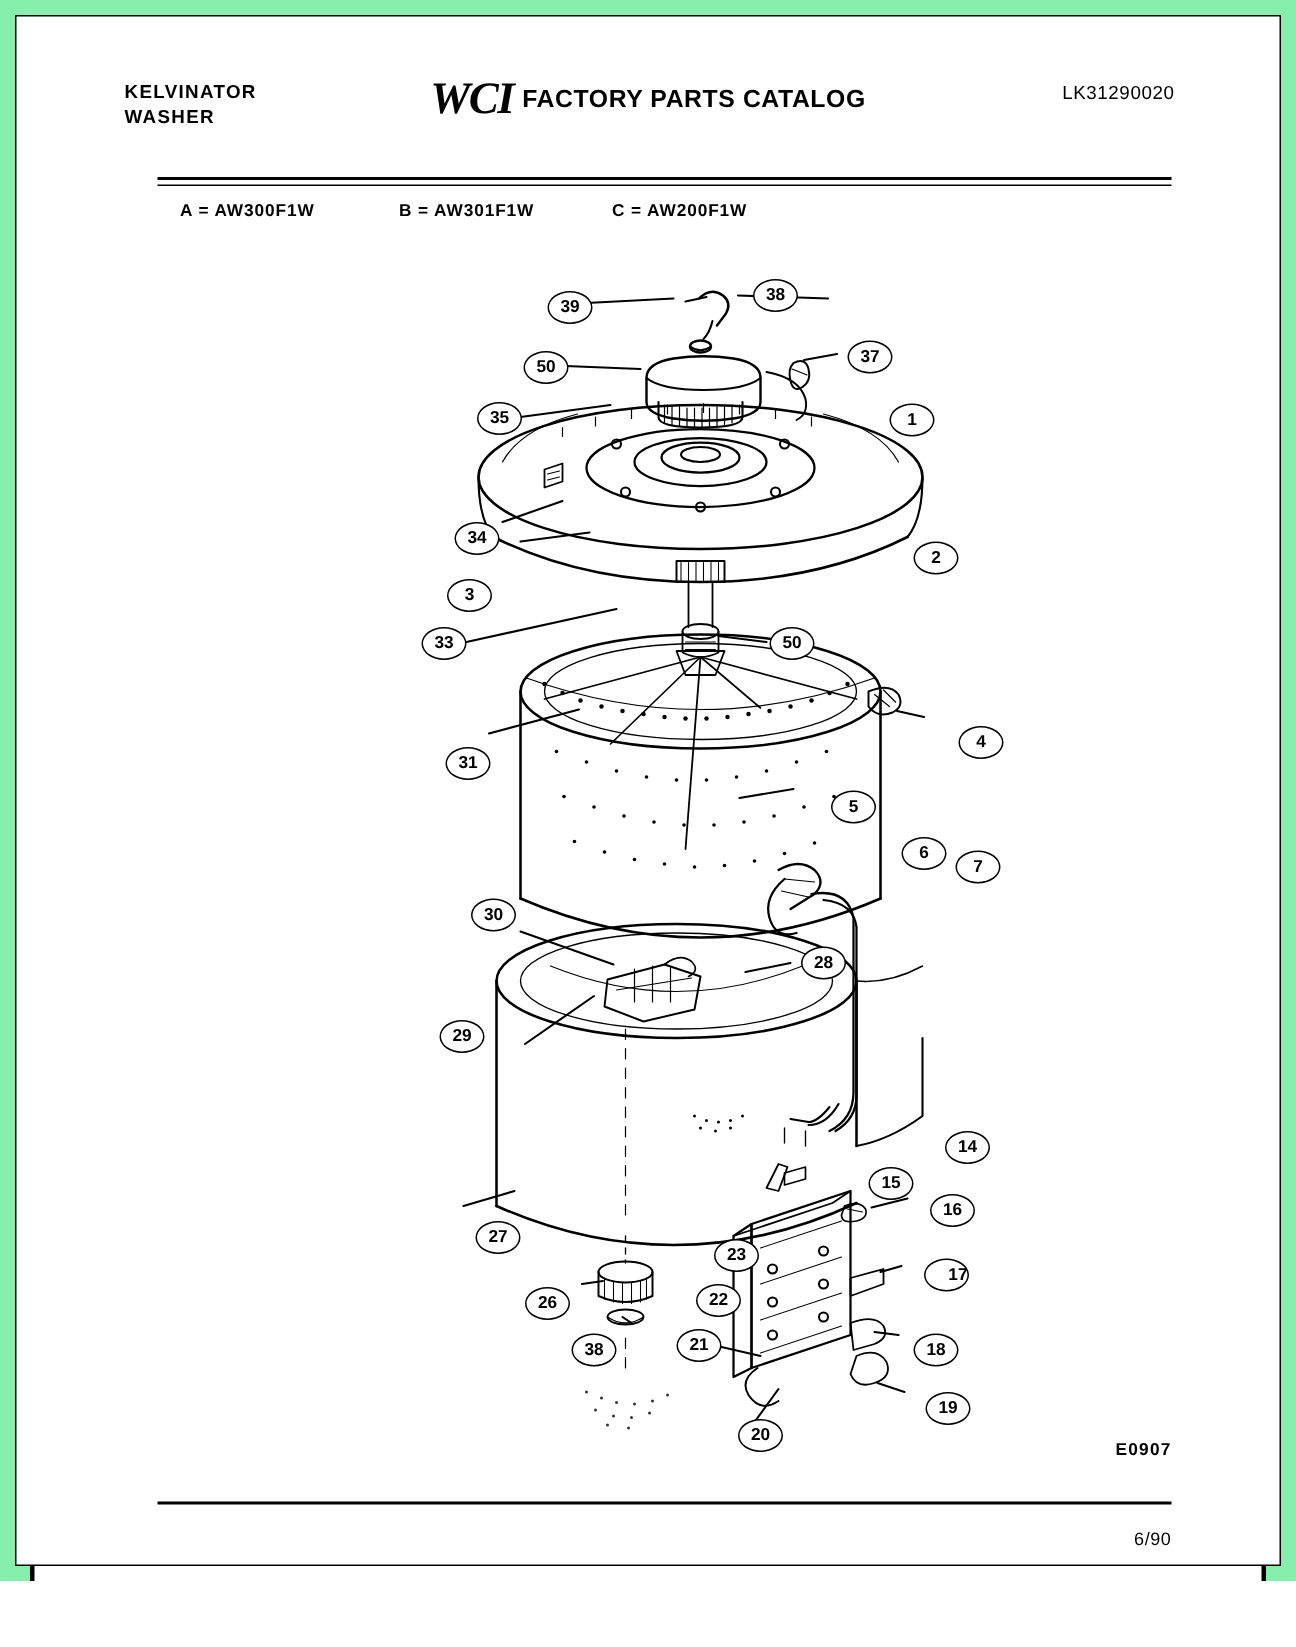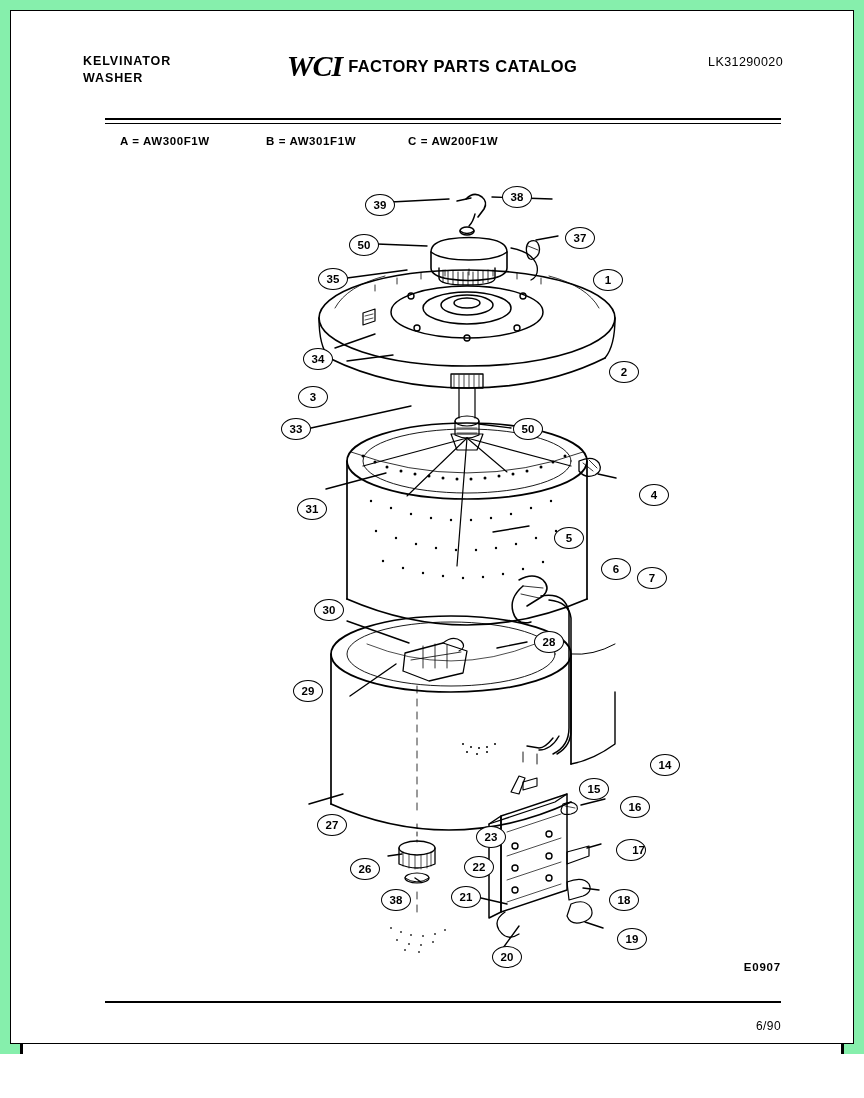--- a/index.html
+++ b/index.html
@@ -427,21 +427,21 @@
         </g>
       </svg>
 
       <div class="callout" style="left:522px;top:113px;">1</div>
       <div class="callout" style="left:538px;top:205px;">2</div>
       <div class="callout" style="left:227px;top:230px;">3</div>
       <div class="callout" style="left:568px;top:328px;">4</div>
       <div class="callout" style="left:483px;top:371px;">5</div>
       <div class="callout" style="left:530px;top:402px;">6</div>
       <div class="callout" style="left:566px;top:411px;">7</div>
-      <div class="callout" style="left:579px;top:598px;">14</div>
+      <div class="callout" style="left:559px;top:598px;">14</div>
       <div class="callout" style="left:508px;top:622px;">15</div>
       <div class="callout" style="left:549px;top:640px;">16</div>
       <div class="callout" style="left:545px;top:683px;text-align:right;">17</div>
       <div class="callout" style="left:538px;top:733px;">18</div>
       <div class="callout" style="left:546px;top:772px;">19</div>
       <div class="callout" style="left:421px;top:790px;">20</div>
       <div class="callout" style="left:380px;top:730px;">21</div>
       <div class="callout" style="left:393px;top:700px;">22</div>
       <div class="callout" style="left:405px;top:670px;">23</div>
       <div class="callout" style="left:310px;top:733px;">38</div>

